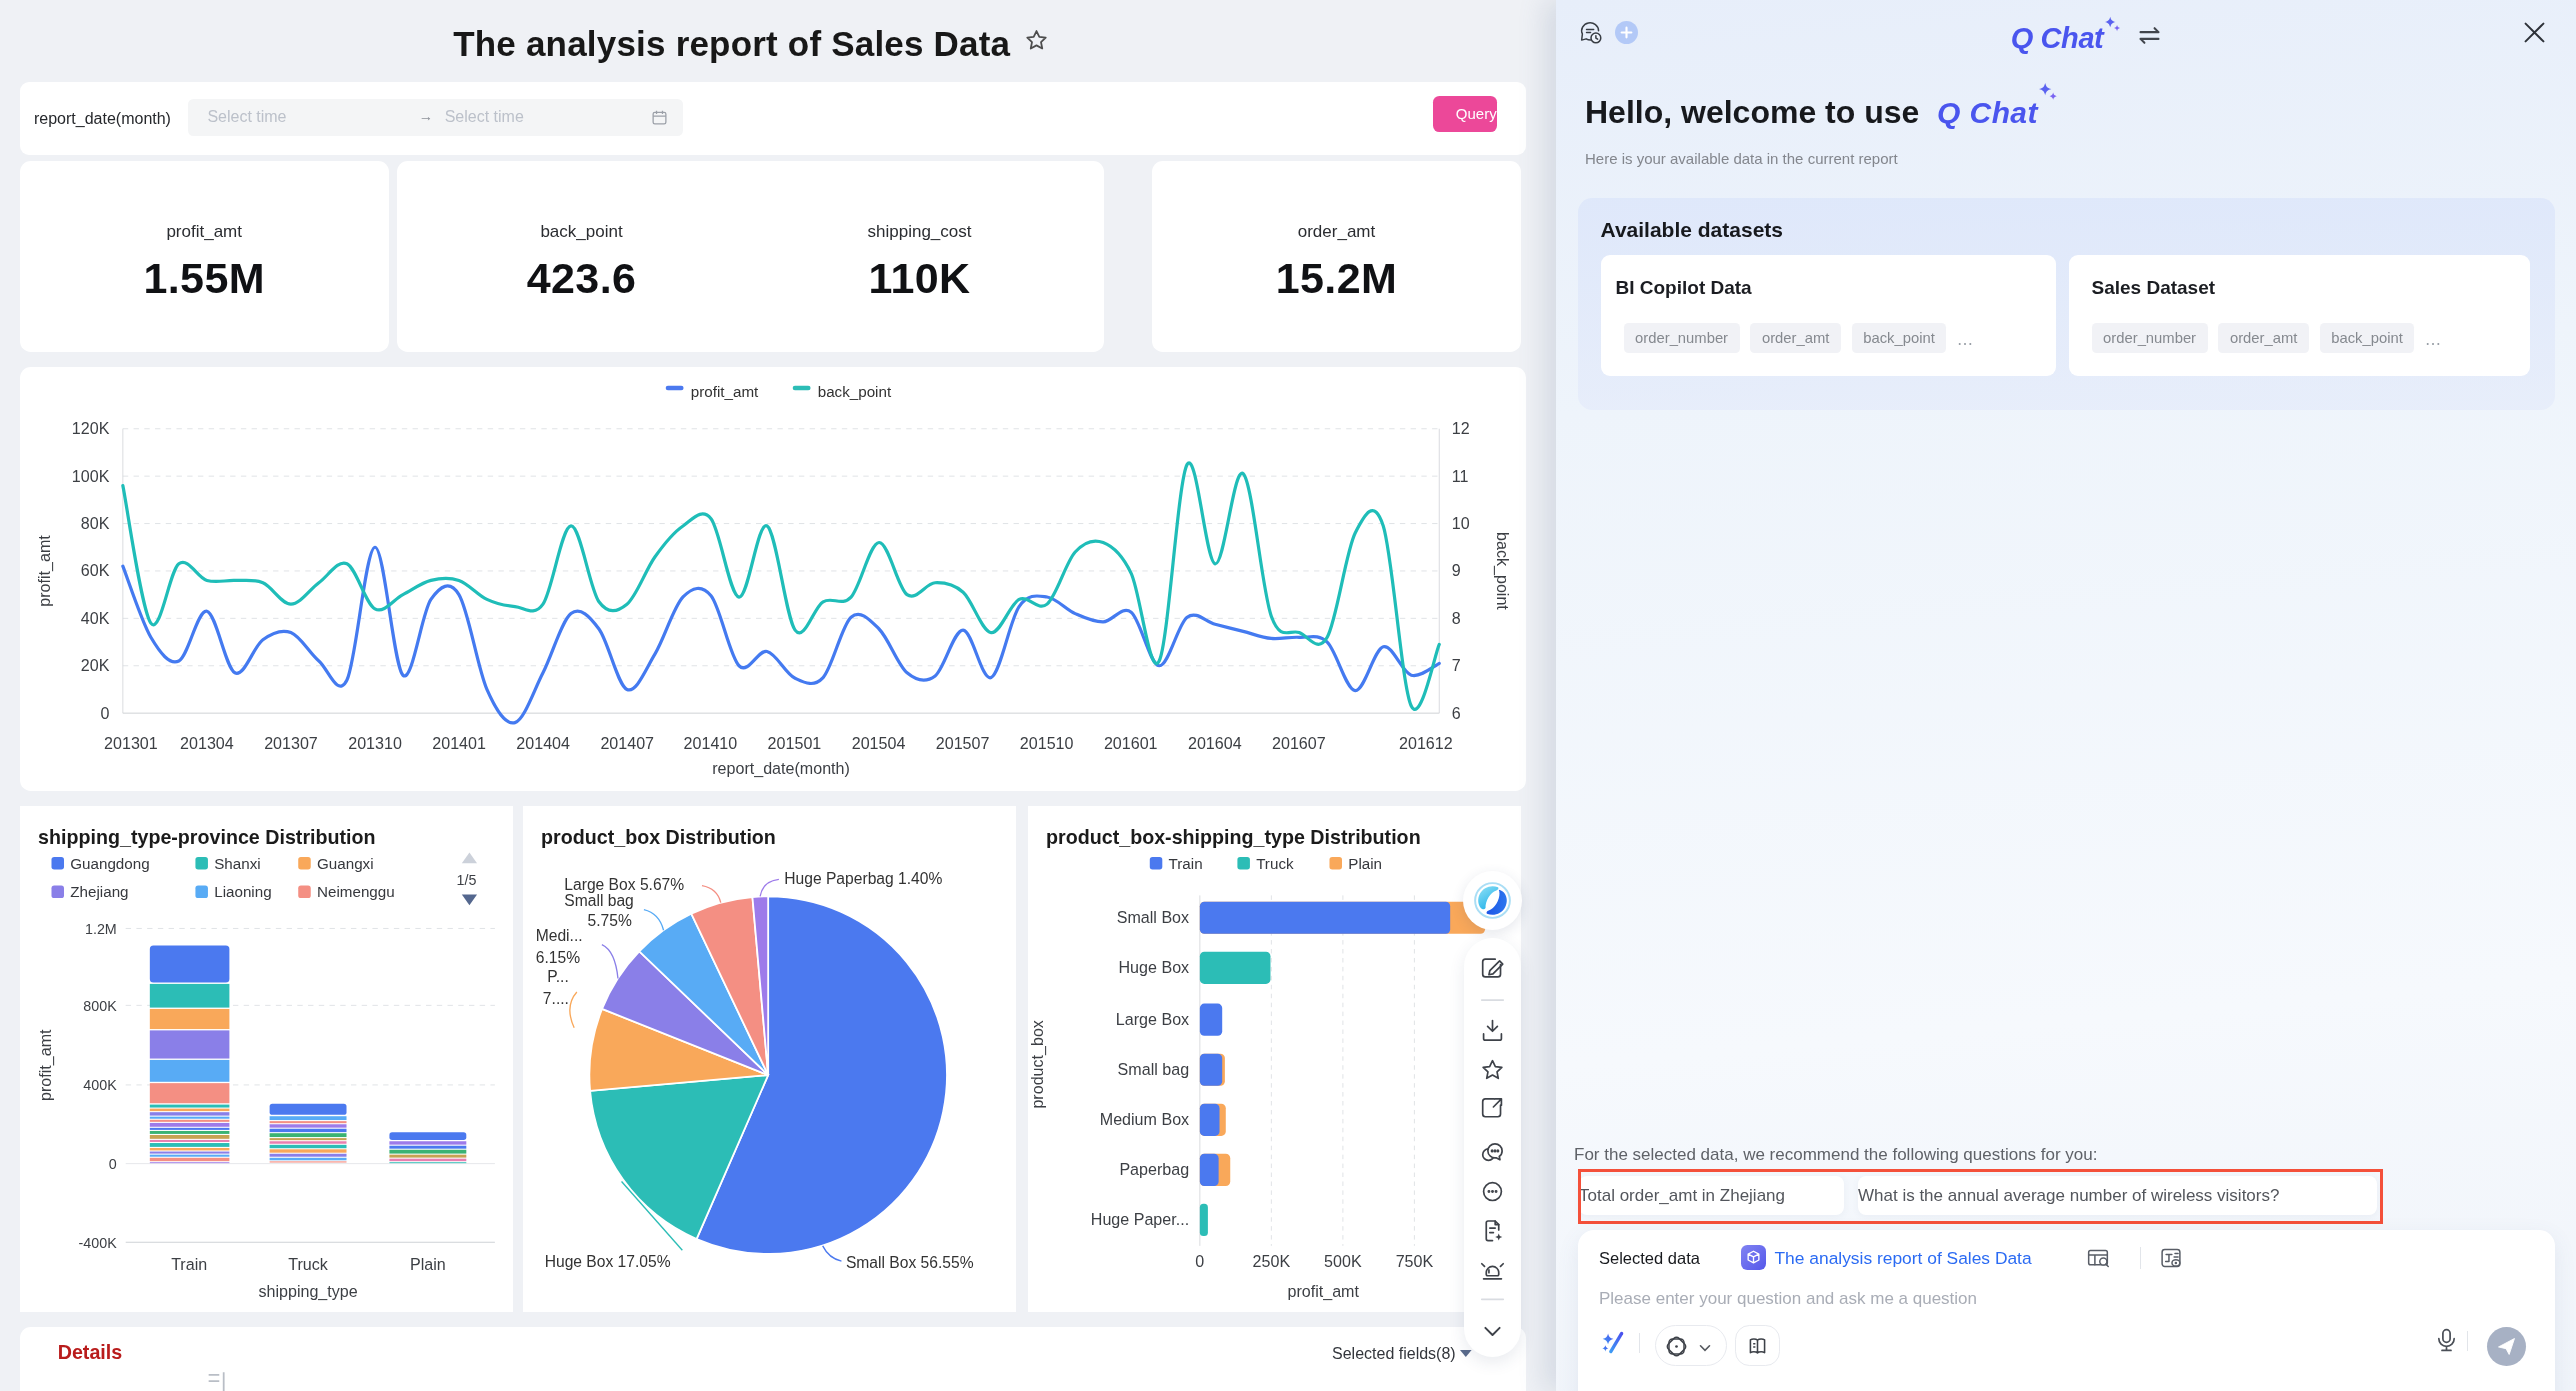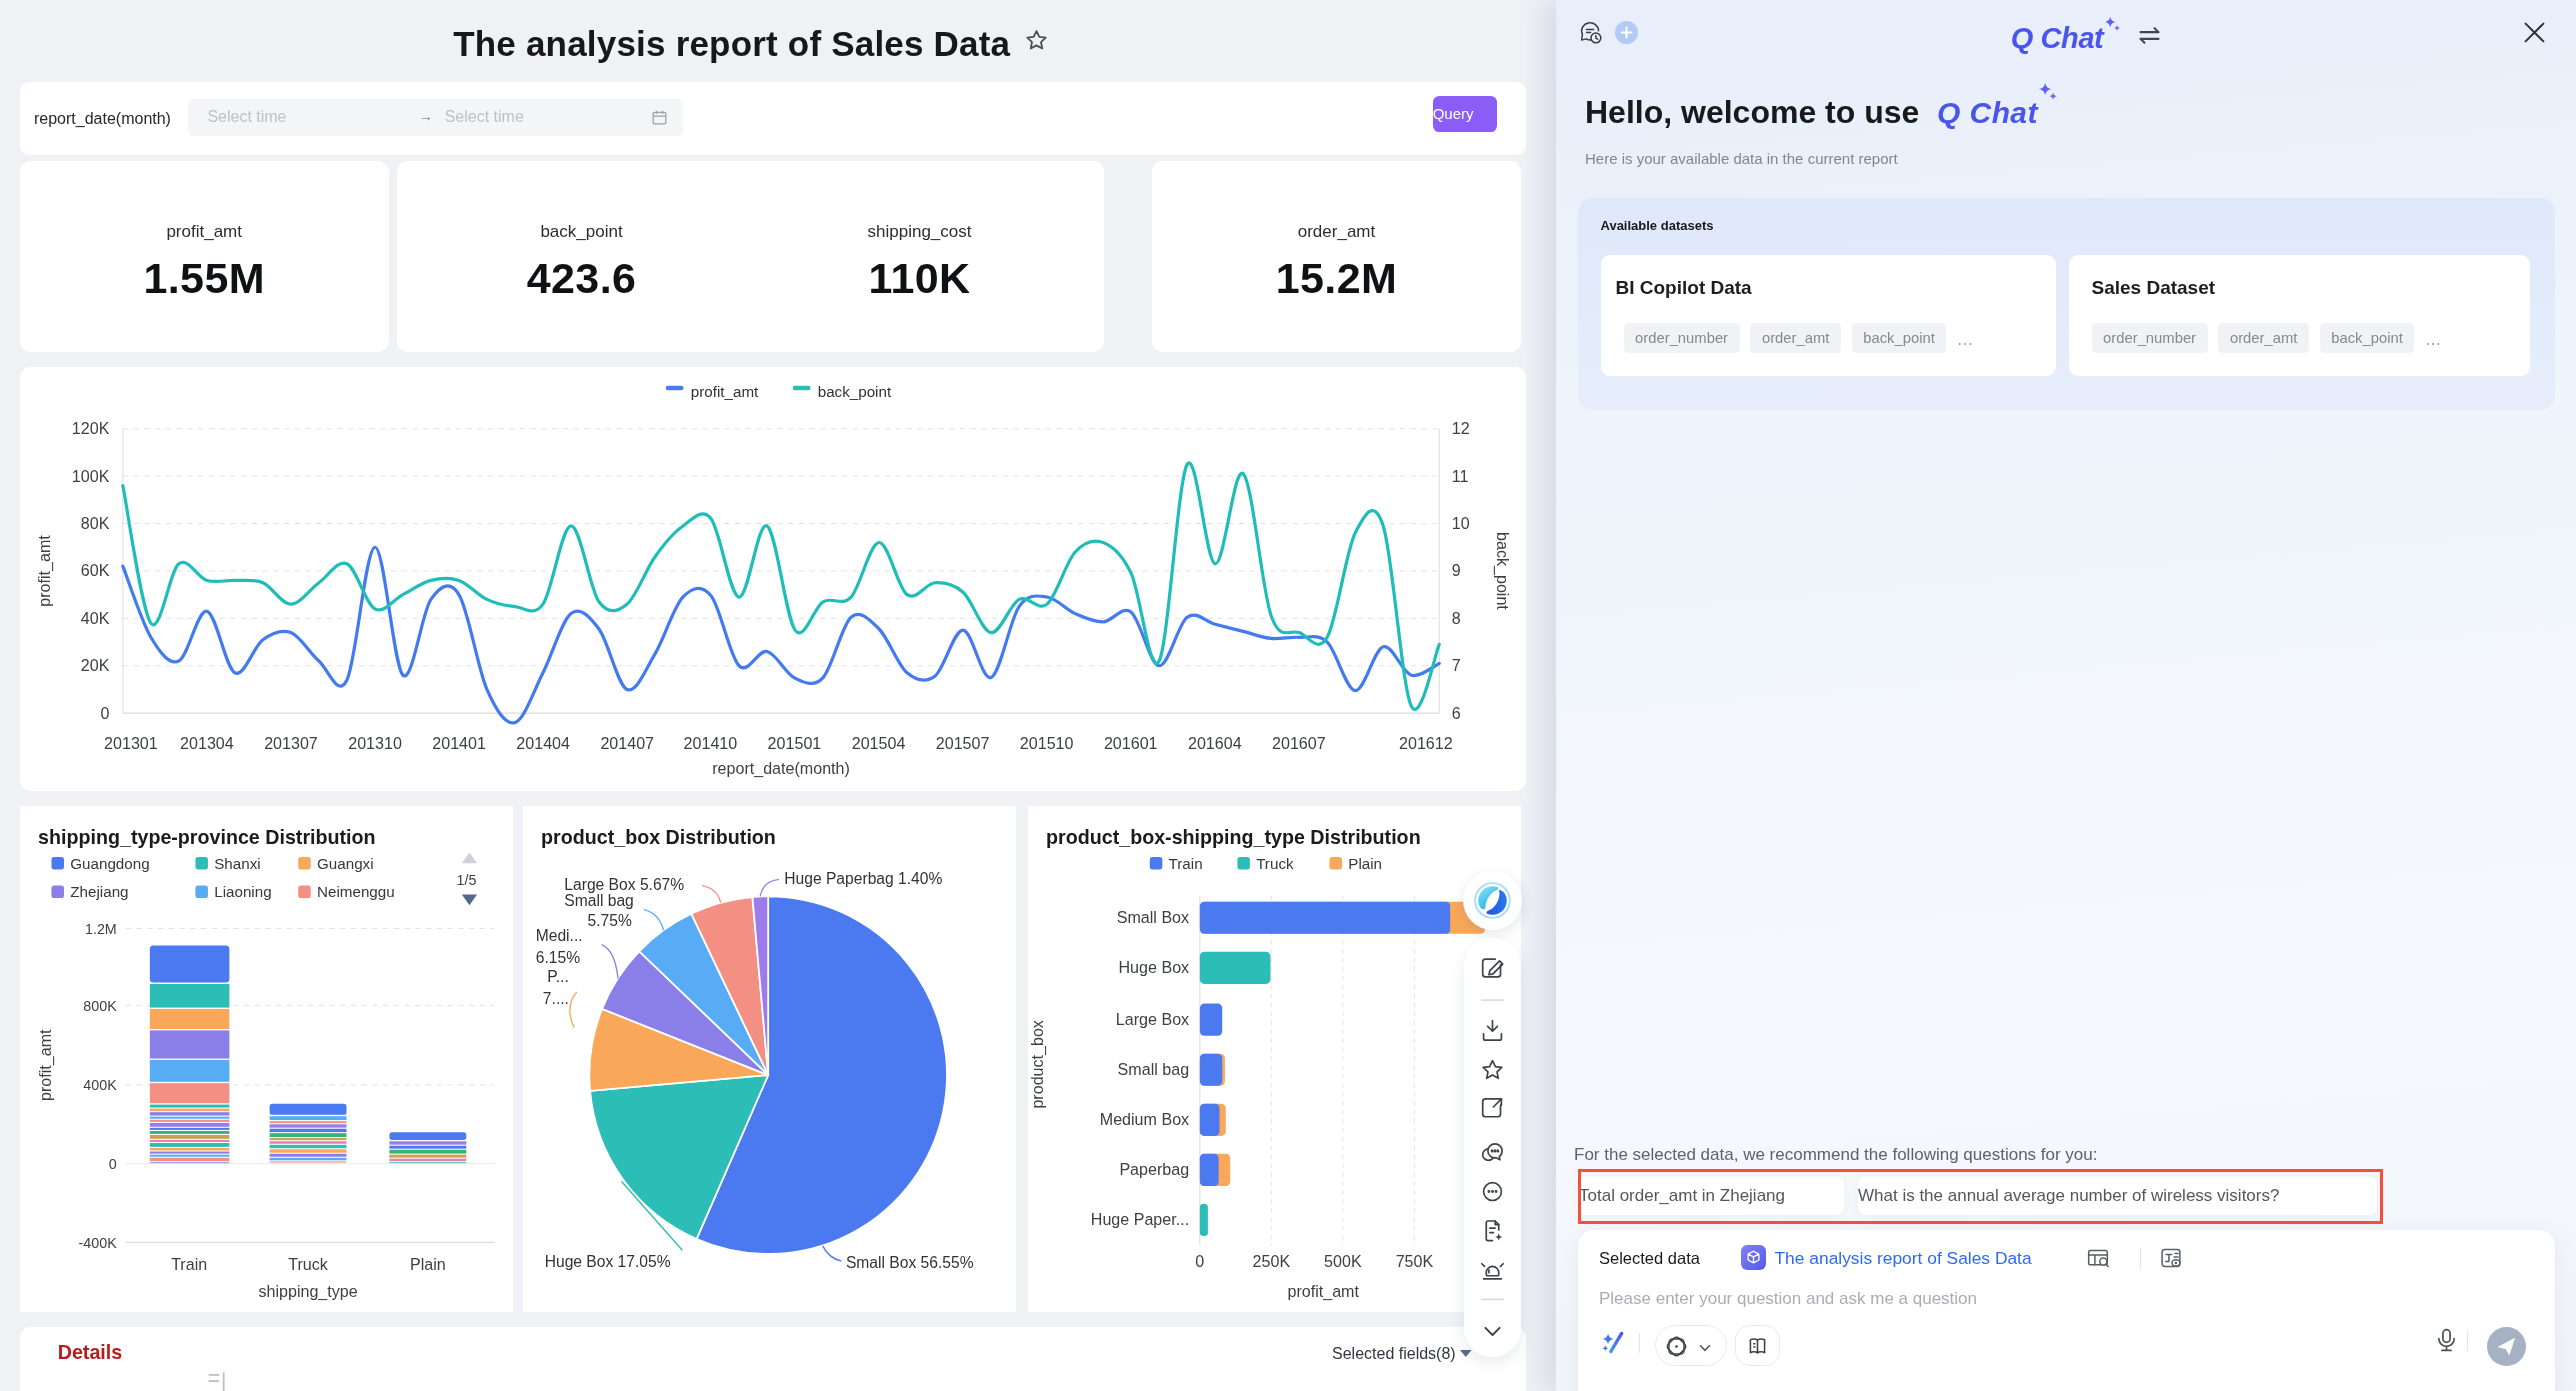--- a/index.html
+++ b/index.html
@@ -6,21 +6,21 @@
 body{background:#eff1f5;position:relative}
 .abs{position:absolute}
 svg text{font-family:"Liberation Sans",sans-serif}
 .dash{position:absolute;left:0;top:0;width:1556px;height:1392px;background:#eff1f5}
 .title{position:absolute;left:0;top:21.5px;width:1503px;text-align:center;font-size:35px;font-weight:bold;color:#181818;letter-spacing:0.2px}
 .title .star{display:inline-block;vertical-align:1.8px;margin-left:12.5px}
 .qbar{position:absolute;left:19.7px;top:82px;width:1506px;height:73px;background:#fff;border-radius:9px}
 .qlabel{position:absolute;left:14.3px;top:28px;font-size:16px;color:#26282c}
 .qinput{position:absolute;left:168px;top:17px;width:495px;height:37px;background:#f4f5f6;border-radius:5.4px;font-size:16px;color:#bcc1ca}
 .qinput span{position:absolute;top:9px}
-.qbtn{position:absolute;left:1413px;top:14.3px;width:64px;height:36px;background:#8b5cf6;border-radius:6.3px;color:#fff;font-size:15px;text-align:left;line-height:36px}
+.qbtn{position:absolute;left:1413px;top:14.3px;width:64px;height:36px;background:#ec4899;border-radius:6.3px;color:#fff;font-size:15px;text-align:right;line-height:36px}
 .kpi{position:absolute;top:161px;width:369px;height:191px;background:#fff;border-radius:10.7px;text-align:center}
 .kpi .lab{margin-top:61px;font-size:17px;color:#2b2d31}
 .kpi .val{margin-top:12px;font-size:43px;font-weight:bold;color:#101114;letter-spacing:0.4px}
 .chartcard{position:absolute;left:19.7px;top:367px;width:1506px;height:424px;background:#fff;border-radius:10.7px}
 .dcard{position:absolute;top:806px;width:493px;height:506px;background:#fff;border-radius:0}
 .details{position:absolute;left:19.7px;top:1327px;width:1506px;height:81px;background:#fff;border-radius:10.7px}
 .details .dt{position:absolute;left:38px;top:14.3px;font-size:19.7px;font-weight:bold;color:#b91c1c}
 .details .sf{position:absolute;right:54px;top:18px;font-size:16px;color:#33363c}
 .chat{position:absolute;left:1556px;top:0;width:1020px;height:1392px;background:linear-gradient(175deg,#e7eefa 0%,#eef4fb 28%,#f6f9fd 72%,#f0f4fa 100%);box-shadow:-12.5px 0 25px rgba(96,116,148,.18)}
 .qlogo{font-style:italic;font-weight:bold;color:#4a55ee;letter-spacing:0.4px}
@@ -373,21 +373,21 @@
       <path d="M4,4 L24,24 M24,4 L4,24"></path>
     </svg>
 
 <div class="abs" style="left:29px;top:82px;font-size:32px;font-weight:bold;color:#17191d">Hello, welcome to use&nbsp; <span class="qlogo" style="font-size:30px">Q Chat</span><svg width="19.7" height="23" viewBox="0 0 22 26" style="vertical-align:18px">
         <path d="M8,1 C9.2,5.5 10.5,6.8 15,8 C10.5,9.2 9.2,10.5 8,15 C6.8,10.5 5.5,9.2 1,8 C5.5,6.8 6.8,5.5 8,1 Z" fill="#5a62f0"></path>
         <path d="M17,12 C17.7,14.6 18.4,15.3 21,16 C18.4,16.7 17.7,17.4 17,20 C16.3,17.4 15.6,16.7 13,16 C15.6,15.3 16.3,14.6 17,12 Z" fill="#7a64f2"></path>
       </svg></div>
 <div class="abs" style="left:29px;top:150px;font-size:15px;color:#83868d">Here is your available data in the current report</div>
 
 <div class="abs" style="left:21.5px;top:198px;width:977px;height:212px;border-radius:14.3px;background:linear-gradient(180deg,rgba(219,229,250,.75),rgba(225,232,250,.55))">
- <div class="abs" style="left:23px;top:19.7px;font-size:13px;font-weight:bold;color:#17191d">Available datasets</div>
+ <div class="abs" style="left:23px;top:19.7px;font-size:21px;font-weight:bold;color:#17191d">Available datasets</div>
  <div class="abs" style="left:23px;top:57px;width:455px;height:121px;background:#fff;border-radius:9px">
   <div class="abs" style="left:15px;top:21.5px;font-size:19px;font-weight:bold;color:#1b1d22">BI Copilot Data</div>
   <div class="chips">
           <span>order_number</span>
           <span>order_amt</span>
           <span>back_point</span>
           <b>⋯</b>
         </div>
  </div>
  <div class="abs" style="left:491px;top:57px;width:461px;height:121px;background:#fff;border-radius:9px">

